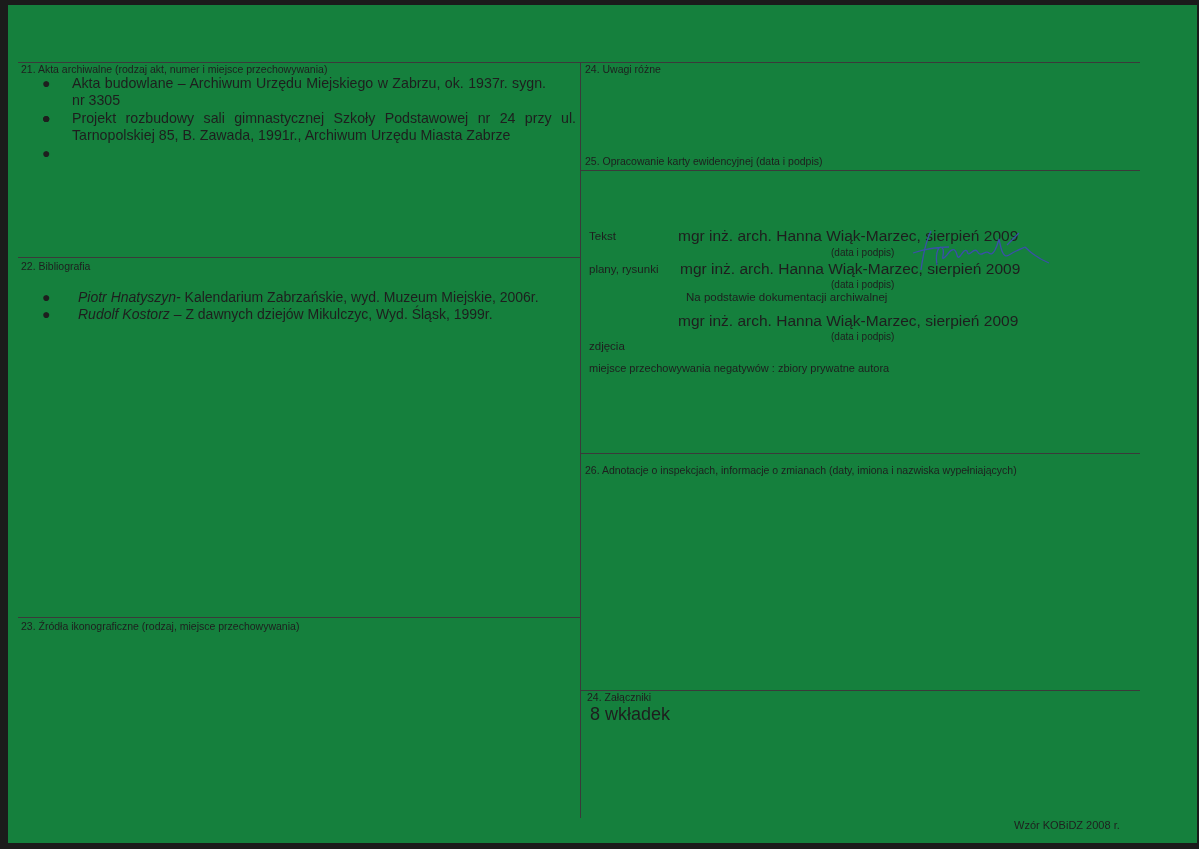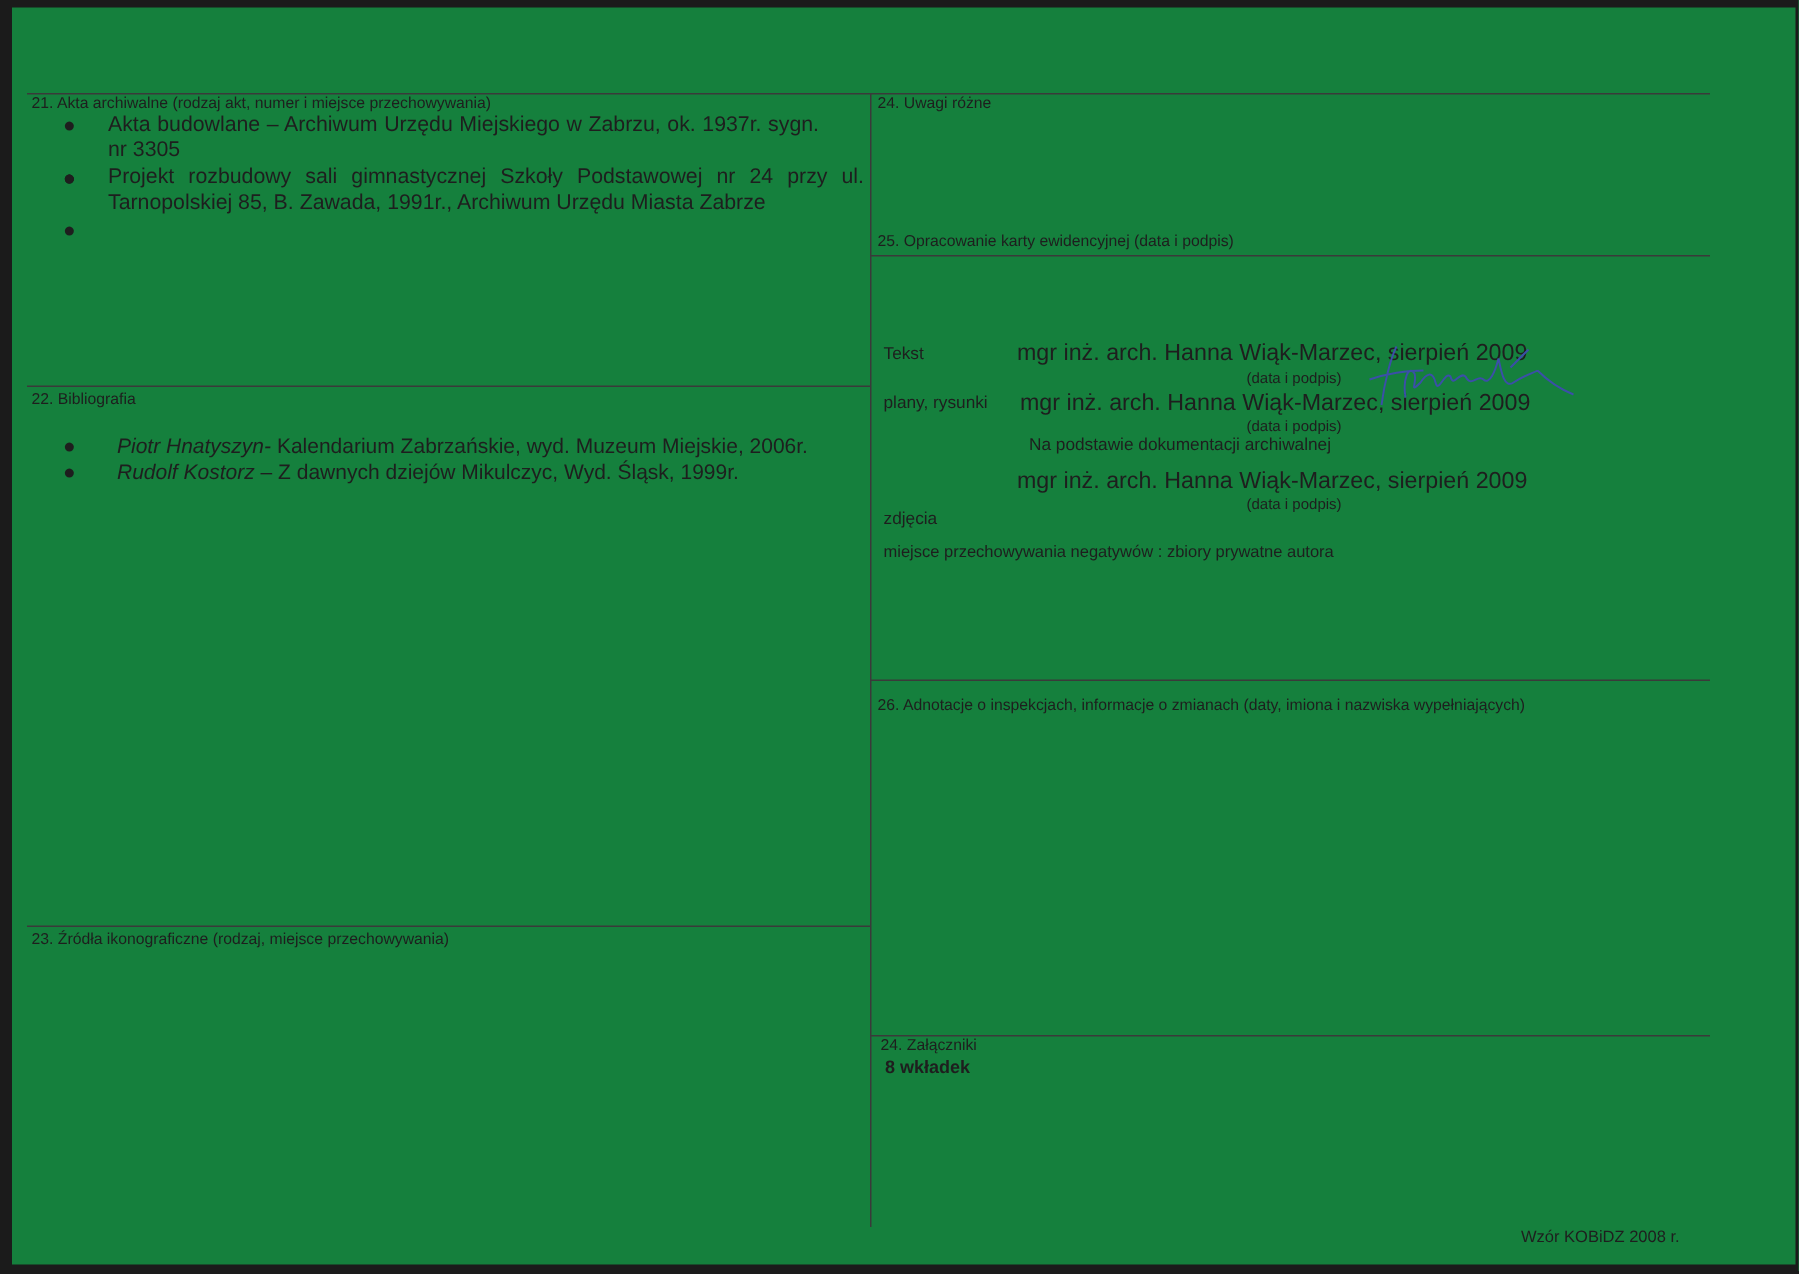--- a/index.html
+++ b/index.html
@@ -18,21 +18,21 @@
     .sec-title { position:absolute; font-size:10.5px; white-space:nowrap; }
     .bul-list { position:absolute; margin:0; padding:0; list-style:none; }
     .bul-list li { position:relative; padding-left:54px; font-size:14.2px; line-height:16.5px; text-align:justify; }
     .bul-list li .dot { position:absolute; left:24px; top:0; font-size:14px; }
     .bib li { font-size:14px; line-height:17px; }
     .it { font-style:italic; }
     .lbl { position:absolute; font-size:11.5px; white-space:nowrap; }
     .name { position:absolute; font-size:15.5px; white-space:nowrap; }
     .small { position:absolute; font-size:10px; white-space:nowrap; }
     .notice { position:absolute; font-size:14px; font-style:italic; white-space:nowrap; }
-    .bold { position:absolute; font-size:12px; font-weight:bold; white-space:nowrap; }
+    .bold { position:absolute; font-size:18px; font-weight:normal; white-space:nowrap; }
   </style>
 </head>
 <body>
 
 <div class="page">
 
   <div class="hline" style="left:10px; top:57px; width:1122px;"></div>
   <div class="vline" style="left:572px; top:57px; height:756px;"></div>
   <div class="vline" style="left:10px; top:57px; height:0;"></div>
   <div class="hline" style="left:10px; top:252px; width:562px;"></div>

